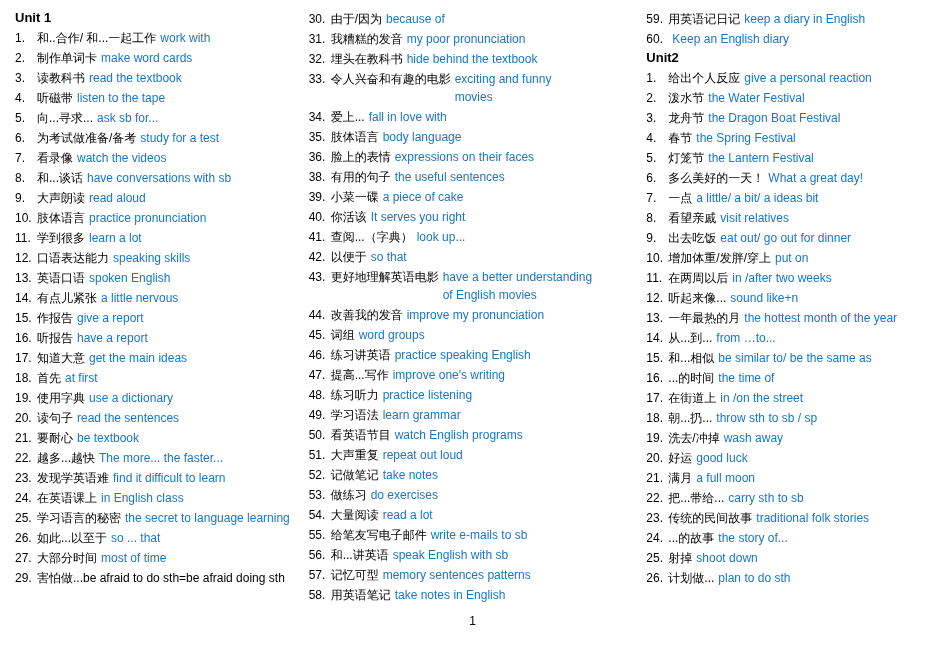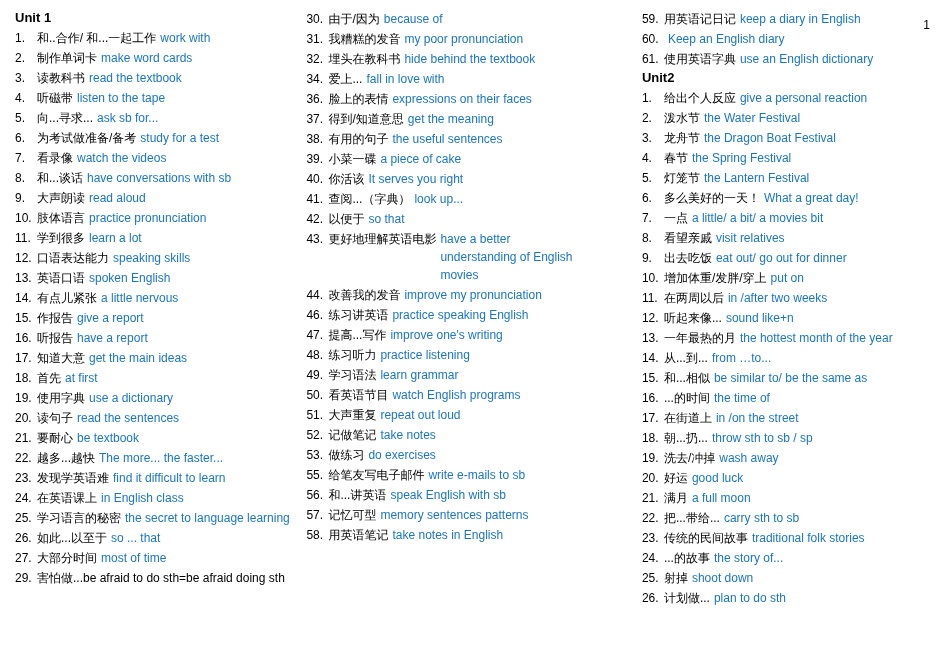--- a/index.html
+++ b/index.html
@@ -7,21 +7,21 @@
       background: #fff;
       font-family: Arial, sans-serif;
       font-size: 12px;
       color: #000;
       width: 945px;
       min-height: 668px;
       padding: 10px 15px;
     }
     .page-container {
       display: flex;
-      flex-direction: row;
+      flex-direction: column;
     }
     .columns-wrapper {
       display: flex;
       gap: 0;
       width: 100%;
     }
     .column {
       flex: 1;
       padding: 0 5px;
     }
@@ -219,35 +219,40 @@
           <span class="item-number">31.</span>
           <span class="item-chinese">我糟糕的发音</span>
           <span class="item-english">my poor pronunciation</span>
         </div>
         <div class="vocab-item">
           <span class="item-number">32.</span>
           <span class="item-chinese">埋头在教科书</span>
           <span class="item-english">hide behind the textbook</span>
         </div>
         <div class="vocab-item">
+          <span class="item-number">33.</span>
+          <span class="item-chinese">令人兴奋和有趣的电影</span>
+          <span class="item-english">exciting and funny movies</span>
+        </div>
+        <div class="vocab-item">
           <span class="item-number">34.</span>
           <span class="item-chinese">爱上...</span>
           <span class="item-english">fall in love with</span>
         </div>
         <div class="vocab-item">
+          <span class="item-number">35.</span>
+          <span class="item-chinese">肢体语言</span>
+          <span class="item-english">body language</span>
+        </div>
+        <div class="vocab-item">
           <span class="item-number">36.</span>
           <span class="item-chinese">脸上的表情</span>
           <span class="item-english">expressions on their faces</span>
         </div>
         <div class="vocab-item">
-          <span class="item-number">37.</span>
-          <span class="item-chinese">得到/知道意思</span>
-          <span class="item-english">get the meaning</span>
-        </div>
-        <div class="vocab-item">
           <span class="item-number">38.</span>
           <span class="item-chinese">有用的句子</span>
           <span class="item-english">the useful sentences</span>
         </div>
         <div class="vocab-item">
           <span class="item-number">39.</span>
           <span class="item-chinese">小菜一碟</span>
           <span class="item-english">a piece of cake</span>
         </div>
         <div class="vocab-item">
@@ -269,20 +274,25 @@
           <span class="item-number">43.</span>
           <span class="item-chinese">更好地理解英语电影</span>
           <span class="item-english">have a better understanding of English movies</span>
         </div>
         <div class="vocab-item">
           <span class="item-number">44.</span>
           <span class="item-chinese">改善我的发音</span>
           <span class="item-english">improve my pronunciation</span>
         </div>
         <div class="vocab-item">
+          <span class="item-number">45.</span>
+          <span class="item-chinese">词组</span>
+          <span class="item-english">word groups</span>
+        </div>
+        <div class="vocab-item">
           <span class="item-number">46.</span>
           <span class="item-chinese">练习讲英语</span>
           <span class="item-english">practice speaking English</span>
         </div>
         <div class="vocab-item">
           <span class="item-number">47.</span>
           <span class="item-chinese">提高...写作</span>
           <span class="item-english">improve one's writing</span>
         </div>
         <div class="vocab-item">
@@ -309,20 +319,25 @@
           <span class="item-number">52.</span>
           <span class="item-chinese">记做笔记</span>
           <span class="item-english">take notes</span>
         </div>
         <div class="vocab-item">
           <span class="item-number">53.</span>
           <span class="item-chinese">做练习</span>
           <span class="item-english">do exercises</span>
         </div>
         <div class="vocab-item">
+          <span class="item-number">54.</span>
+          <span class="item-chinese">大量阅读</span>
+          <span class="item-english">read a lot</span>
+        </div>
+        <div class="vocab-item">
           <span class="item-number">55.</span>
           <span class="item-chinese">给笔友写电子邮件</span>
           <span class="item-english">write e-mails to sb</span>
         </div>
         <div class="vocab-item">
           <span class="item-number">56.</span>
           <span class="item-chinese">和...讲英语</span>
           <span class="item-english">speak English with sb</span>
         </div>
         <div class="vocab-item">
@@ -340,25 +355,20 @@
         <div class="vocab-item">
           <span class="item-number">59.</span>
           <span class="item-chinese">用英语记日记</span>
           <span class="item-english">keep a diary in English</span>
         </div>
         <div class="vocab-item">
           <span class="item-number">60.</span>
           <span class="item-chinese"></span>
           <span class="item-english">Keep an English diary</span>
         </div>
-        <div class="vocab-item">
-          <span class="item-number">61.</span>
-          <span class="item-chinese">使用英语字典</span>
-          <span class="item-english">use an English dictionary</span>
-        </div>
         <div class="unit-header">Unit2</div>
         <div class="vocab-item">
           <span class="item-number">1.</span>
           <span class="item-chinese">给出个人反应</span>
           <span class="item-english">give a personal reaction</span>
         </div>
         <div class="vocab-item">
           <span class="item-number">2.</span>
           <span class="item-chinese">泼水节</span>
           <span class="item-english">the Water Festival</span>
@@ -379,21 +389,21 @@
           <span class="item-english">the Lantern Festival</span>
         </div>
         <div class="vocab-item">
           <span class="item-number">6.</span>
           <span class="item-chinese">多么美好的一天！</span>
           <span class="item-english">What a great day!</span>
         </div>
         <div class="vocab-item">
           <span class="item-number">7.</span>
           <span class="item-chinese">一点</span>
-          <span class="item-english">a little/ a bit/ a movies bit</span>
+          <span class="item-english">a little/ a bit/ a ideas bit</span>
         </div>
         <div class="vocab-item">
           <span class="item-number">8.</span>
           <span class="item-chinese">看望亲戚</span>
           <span class="item-english">visit relatives</span>
         </div>
         <div class="vocab-item">
           <span class="item-number">9.</span>
           <span class="item-chinese">出去吃饭</span>
           <span class="item-english">eat out/ go out for dinner</span>

